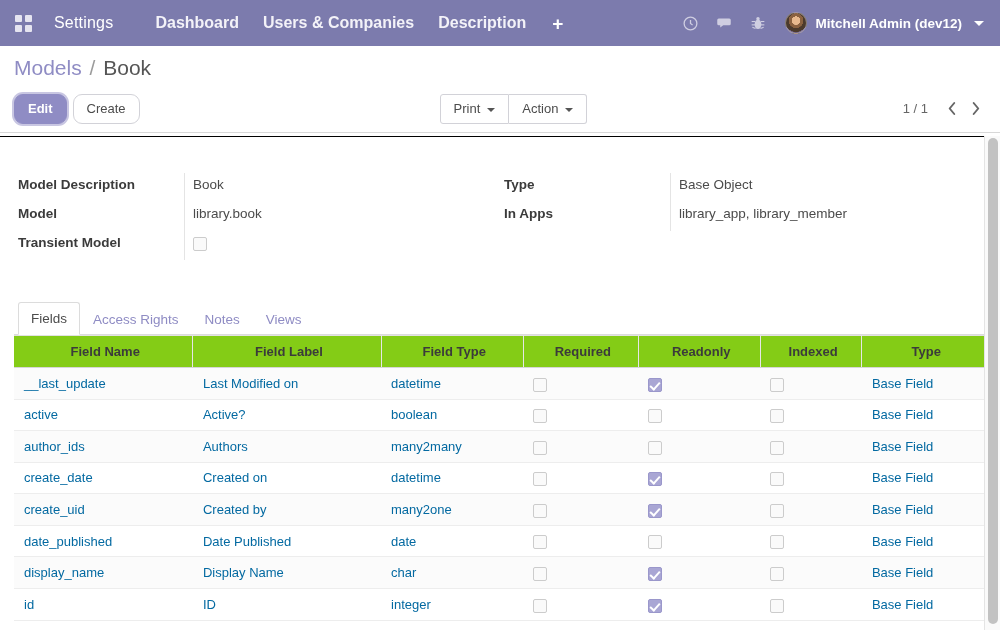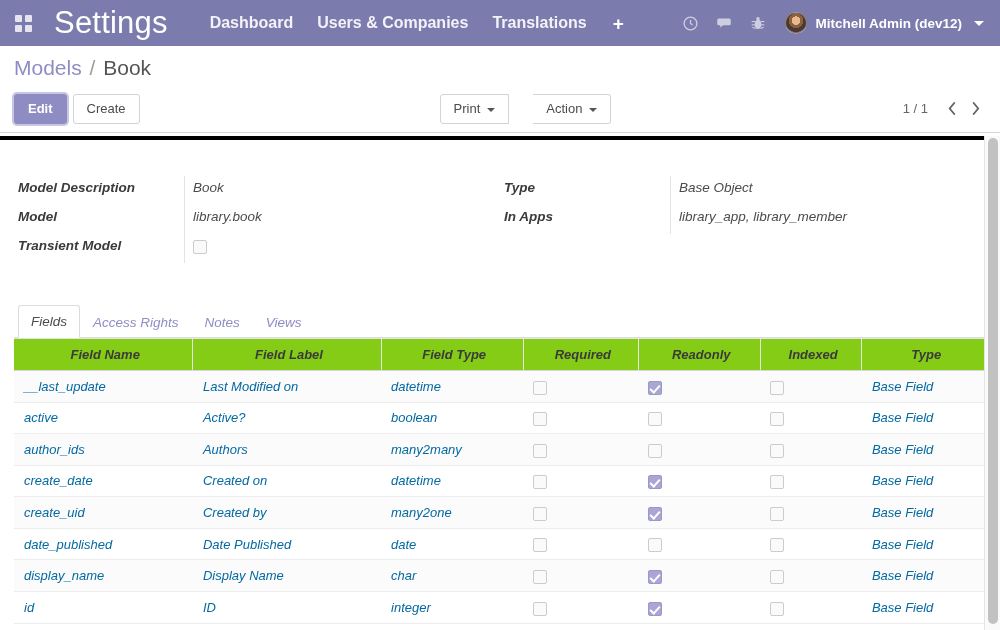--- a/index.html
+++ b/index.html
@@ -21,21 +21,21 @@
     position: relative;
   }
   .apps-toggle {
     width: 34px; height: 34px;
     display: flex; align-items: center; justify-content: center;
     cursor: pointer;
   }
   .apps-grid { display: grid; grid-template-columns: 7px 7px; grid-template-rows: 7px 7px; gap: 3px; }
   .apps-grid i { display:block; background: #e5e4f0; border-radius: 1px; }
   .brand {
-    font-size: 31px; font-weight: 400; letter-spacing: .2px;
+    font-size: 16px; font-weight: 400; letter-spacing: .2px;
     margin-left: 14px; margin-right: 30px; color: #fff;
     white-space: nowrap;
   }
   .menu-items { display: flex; align-items: center; gap: 0; }
   .menu-items .mi {
     font-size: 16px; font-weight: 700; color: #f3f2f8;
     padding: 6px 12px; white-space: nowrap; cursor: pointer;
   }
   .menu-plus { font-size: 19px; font-weight: 700; color: #fff; padding: 2px 14px; cursor: pointer; line-height: 1; }
   .nav-right { margin-left: auto; display: flex; align-items: center; gap: 0; }
@@ -64,49 +64,48 @@
   }
   .breadcrumb { font-size: 21px; font-weight: 400; color: #4c4c4c; margin-bottom: 14px; }
   .breadcrumb .crumb-link { color: #8f8cc4; cursor: pointer; }
   .breadcrumb .sep { color: #9b9b9b; margin: 0 2px; }
   .breadcrumb .crumb-active { color: #555; }
 
   .cp-row { display: flex; align-items: center; }
   .btn {
     font-size: 13px; font-family: "Liberation Sans", sans-serif;
     border: 1px solid #d2d2d8; background: #fff; color: #4c4c4c;
-    border-radius: 3px; padding: 5px 13px; cursor: pointer; line-height: 1.35;
+    border-radius: 9px; padding: 5px 13px; cursor: pointer; line-height: 1.35;
   }
   .btn-primary-focus {
     background: #8f8cc4; border: 1px solid #8f8cc4; color: #fff; font-weight: 700;
     box-shadow: 0 0 0 2px #c8c6e2;
   }
   .btn-group-left { display: flex; gap: 6px; }
-  .cp-center { margin-left: 300px; display: flex; gap: 24px; }
+  .cp-center { margin-left: 300px; display: flex; }
   .btn-split { border-radius: 0; border-left: none; }
   .btn-split:first-child { border-radius: 3px 0 0 3px; border-left: 1px solid #d2d2d8; }
   .btn-split:last-child { border-radius: 0 3px 3px 0; }
   .dd-caret {
     display:inline-block;width:0;height:0;
     border-left:4px solid transparent;border-right:4px solid transparent;
     border-top:4px solid #555; margin-left:7px; vertical-align: middle;
   }
   .pager { margin-left: auto; display: flex; align-items: center; gap: 2px; }
   .pager-count { font-size: 13px; color: #666; margin-right: 10px; white-space: nowrap; }
   .pager-btn {
     width: 22px; height: 24px; display:flex;align-items:center;justify-content:center;
     cursor:pointer; color:#666;
   }
 
   
   .content-wrap {
     position: absolute; left:0; right:0; top: 136px; bottom: 0;
-    background: #fff; border-top: 4px solid #000000;
+    background: #fff; border-top: 1px solid #000000;
     overflow: hidden;
-    font-style: italic;
   }
   .sheet { padding: 36px 14px 0 14px; }
 
   .form-cols { display: flex; gap: 0; }
   .form-col { width: 50%; }
   .frow { display: flex; align-items: flex-start; min-height: 29px; }
   .flabel {
     width: 170px; flex: none;
     font-size: 13.5px; font-weight: 700; color: #3b3b3b;
     padding: 4px 8px 4px 4px;
@@ -186,21 +185,21 @@
         <i></i>
         <i></i>
         <i></i>
     </span>
   </div>
   <div class="brand">Settings</div>
 
   <div class="menu-items">
     <div class="mi">Dashboard</div>
     <div class="mi">Users &amp; Companies</div>
-    <div class="mi">Translations</div>
+    <div class="mi">Description</div>
     <div class="menu-plus">+</div>
   </div>
 
   <div class="nav-right">
     <div class="sys-icon">
       <svg width="17" height="17" viewBox="0 0 24 24" fill="none" stroke="#efeef6" stroke-width="1.8">
         <circle cx="12" cy="12" r="9"></circle>
           <path d="M12 7v5l3 2"></path>
       </svg>
     </div>

